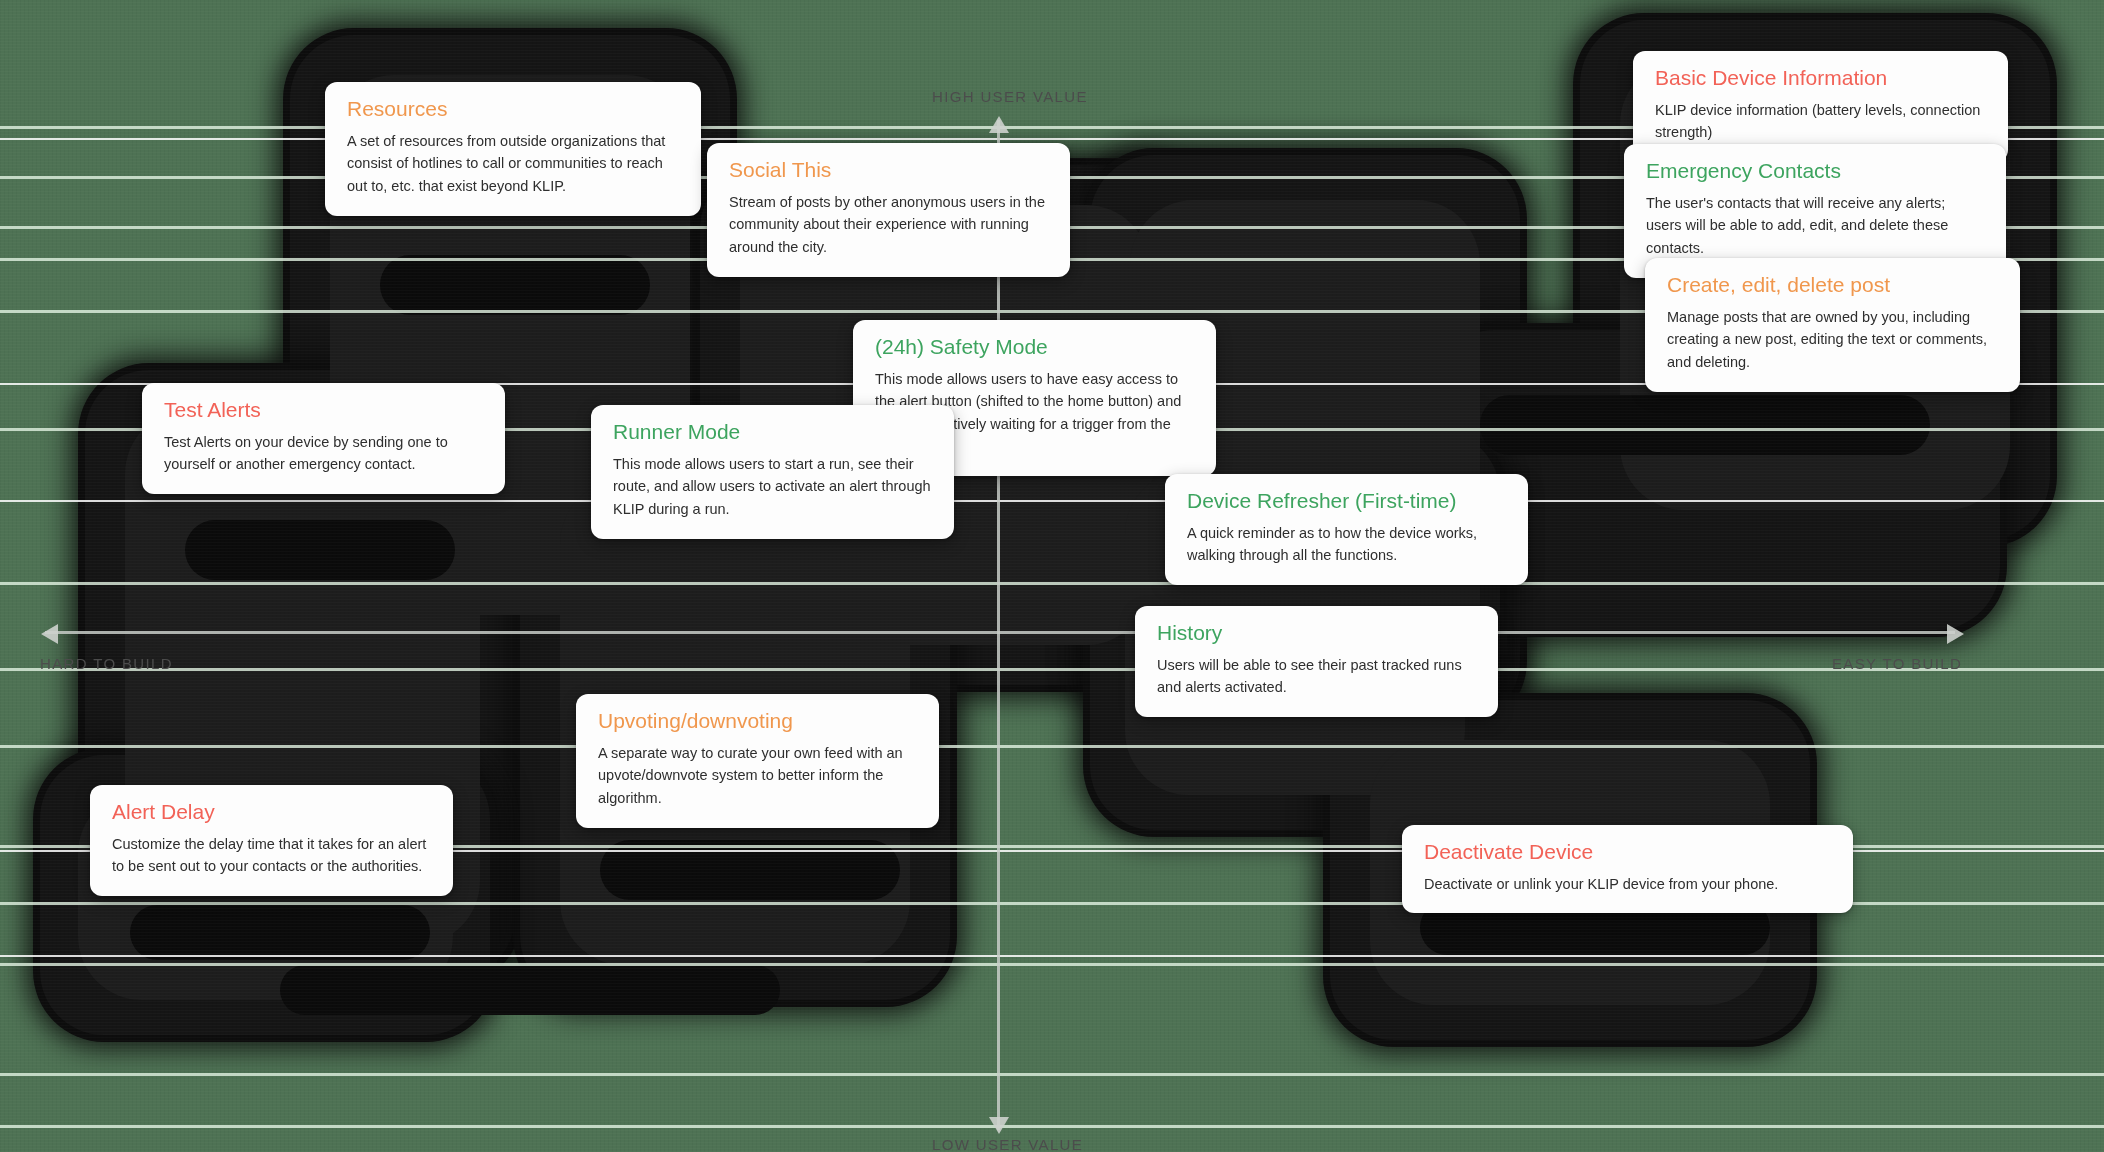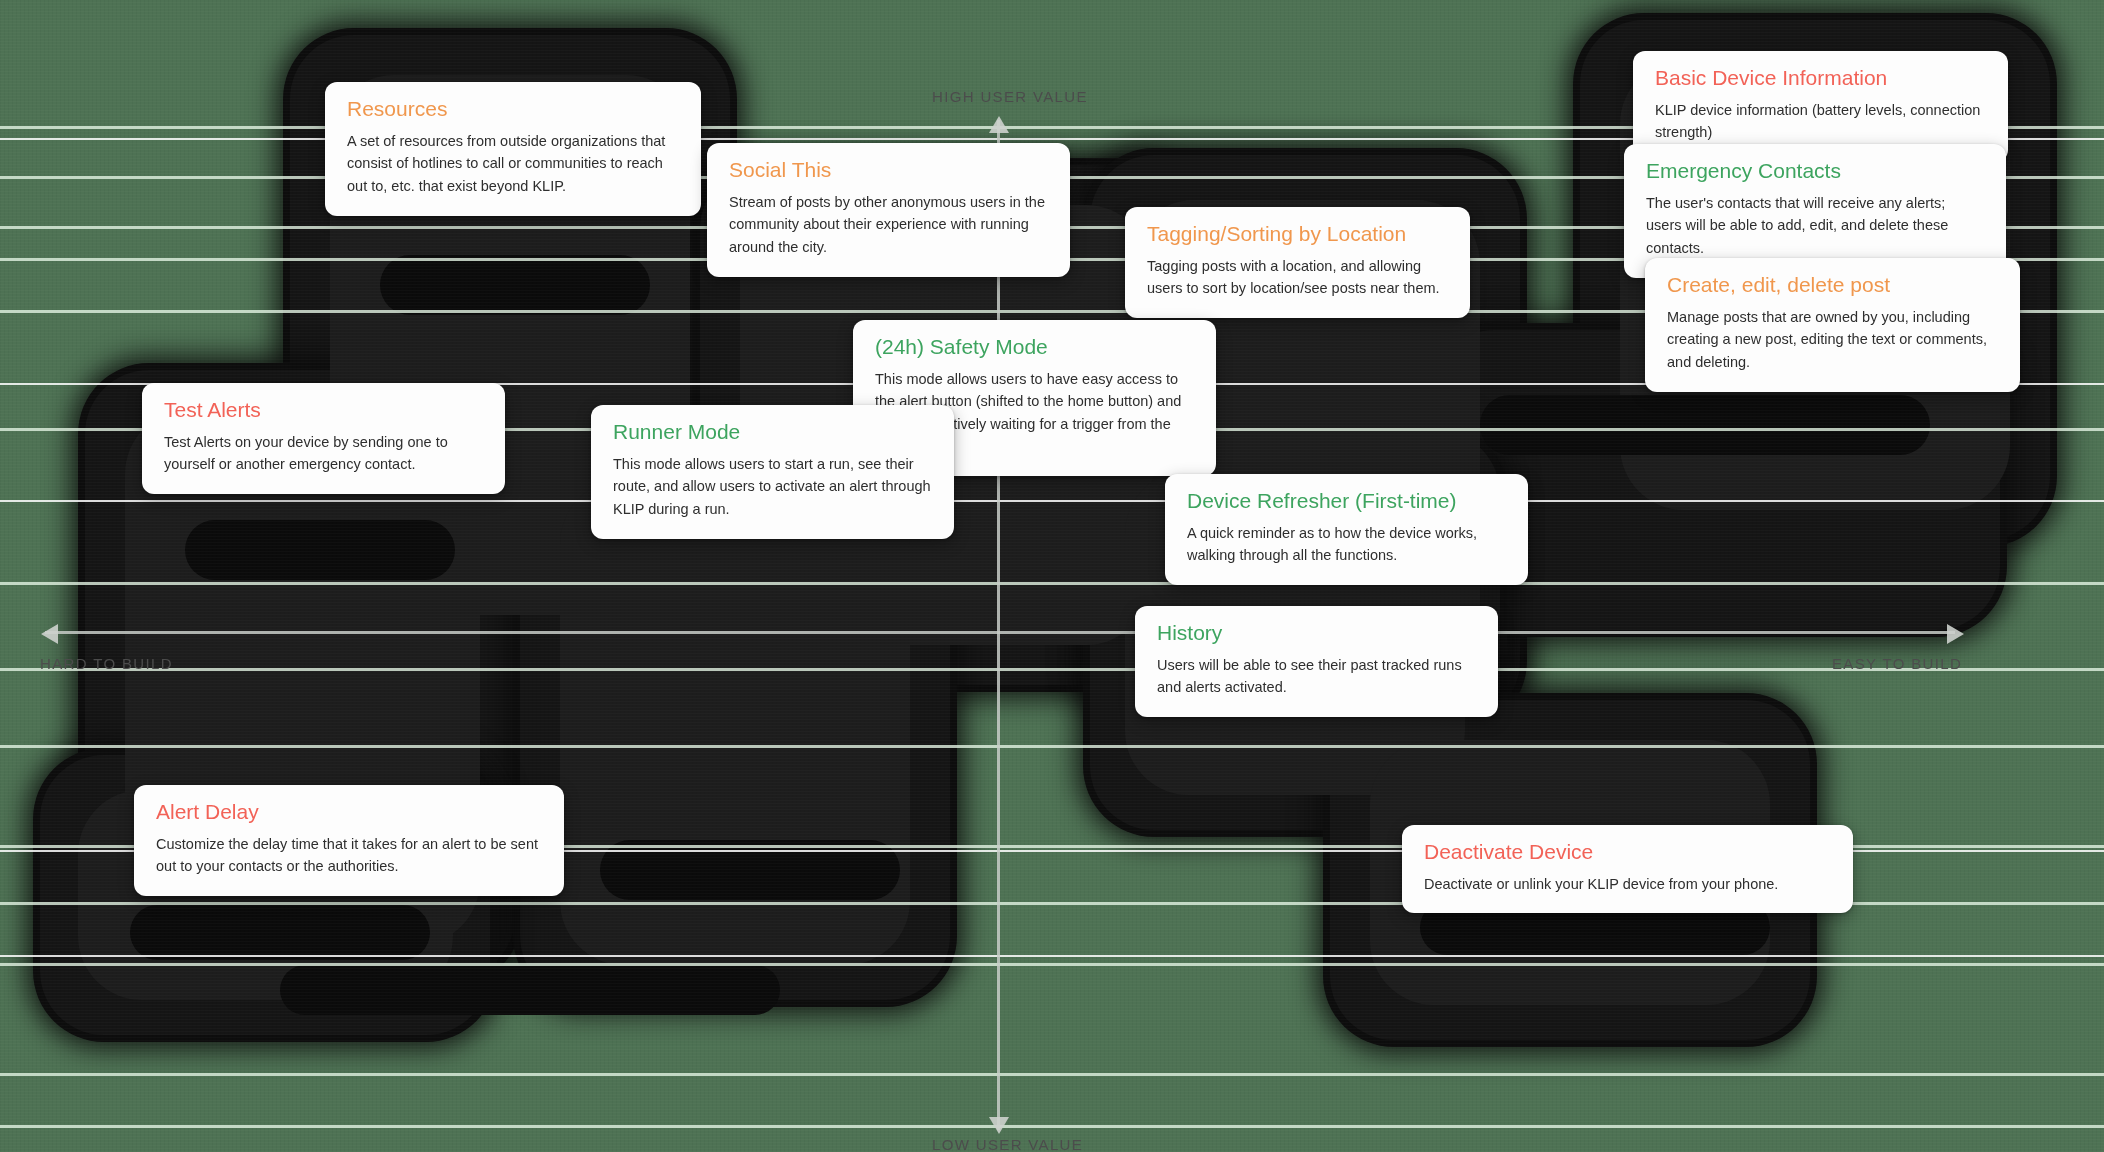--- a/index.html
+++ b/index.html
@@ -223,24 +223,20 @@
   <div class="card" style="left:325px; top:82px; width:376px;">
     <p class="title t-orange">Resources</p>
     <p class="body">A set of resources from outside organizations that consist of hotlines to call or communities to reach out to, etc. that exist beyond KLIP.</p>
   </div>
 
   <div class="card" style="left:707px; top:143px; width:363px;">
     <p class="title t-orange">Social This</p>
     <p class="body">Stream of posts by other anonymous users in the community about their experience with running around the city.</p>
   </div>
 
-  <div class="card" style="left:1125px; top:207px; width:345px;">
-    <p class="title t-orange">Tagging/Sorting by Location</p>
-    <p class="body">Tagging posts with a location, and allowing users to sort by location/see posts near them.</p>
-  </div>
 
   <div class="card" style="left:1633px; top:51px; width:375px;">
     <p class="title t-red">Basic Device Information</p>
     <p class="body">KLIP device information (battery levels, connection strength)</p>
   </div>
 
   <div class="card" style="left:1585px; top:144px; width:382px;margin-left:39px;">
     <p class="title t-green">Emergency Contacts</p>
     <p class="body">The user's contacts that will receive any alerts; users will be able to add, edit, and delete these contacts.</p>
   </div>
@@ -268,22 +264,26 @@
   <div class="card" style="left:1165px; top:474px; width:363px;">
     <p class="title t-green">Device Refresher (First-time)</p>
     <p class="body">A quick reminder as to how the device works, walking through all the functions.</p>
   </div>
 
   <div class="card" style="left:1135px; top:606px; width:363px;">
     <p class="title t-green">History</p>
     <p class="body">Users will be able to see their past tracked runs and alerts activated.</p>
   </div>
 
-
-  <div class="card" style="left:90px; top:785px; width:430px;margin-left:44px;">
+  <div class="card" style="left:576px; top:694px; width:363px;">
+    <p class="title t-orange">Upvoting/downvoting</p>
+    <p class="body">A separate way to curate your own feed with an upvote/downvote system to better inform the algorithm.</p>
+  </div>
+
+  <div class="card" style="left:90px; top:785px; width:363px;">
     <p class="title t-red">Alert Delay</p>
     <p class="body">Customize the delay time that it takes for an alert to be sent out to your contacts or the authorities.</p>
   </div>
 
   <div class="card" style="left:1402px; top:825px; width:451px;">
     <p class="title t-red">Deactivate Device</p>
     <p class="body">Deactivate or unlink your KLIP device from your phone.</p>
   </div>
 
 </div>

